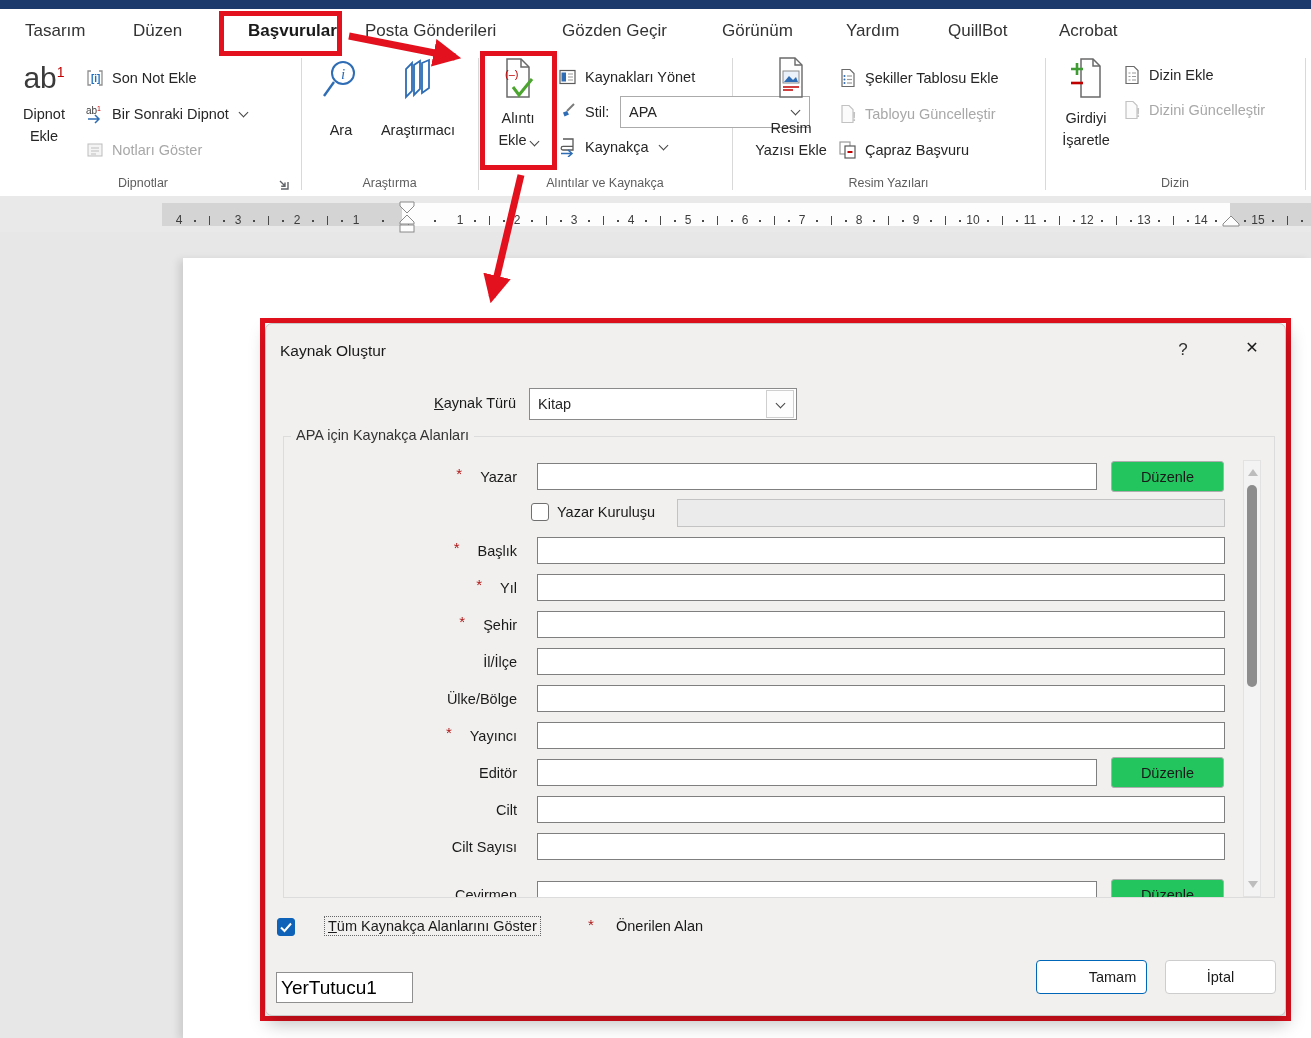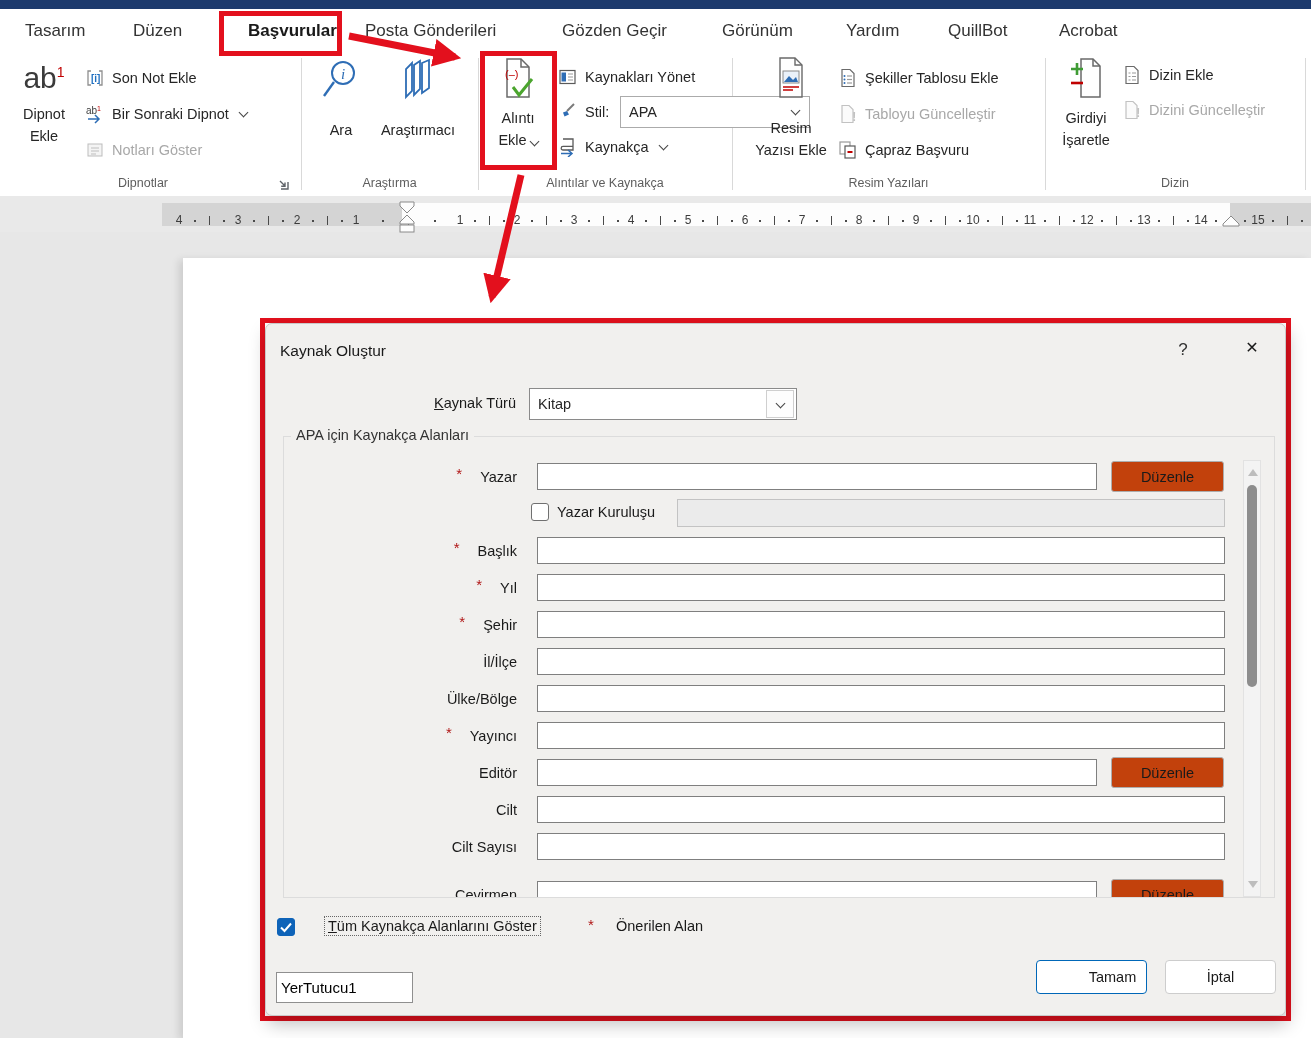--- a/index.html
+++ b/index.html
@@ -67,35 +67,35 @@
             box-sizing:border-box;overflow:hidden;}
   .legend{position:absolute;left:25px;top:103px;background:#f1f0ee;padding:0 5px;color:#333;z-index:2;}
   .frow{position:absolute;left:0;height:27px;width:992px;}
   .flabel{position:absolute;left:0;top:0;width:233px;height:27px;display:flex;align-items:center;
           justify-content:flex-end;color:#1a1a1a;}
   .req{color:#b01515;font-size:15px;margin-right:18px;position:relative;top:-3px;}
   .finput{position:absolute;left:253px;top:0;width:688px;height:27px;background:#fff;border:1px solid #7f7f7f;
           box-sizing:border-box;font-size:14px;padding:0 4px;font-family:inherit;}
   .finput.short{width:560px;}
   .finput.disabledinput{left:393px;width:548px;height:28px;background:#ebebeb;border:1px solid #c3c3c3;}
-  .fedit{position:absolute;left:827px;top:-2px;width:113px;height:31px;background:#c2410c;border:1px solid #adadad;
+  .fedit{position:absolute;left:827px;top:-2px;width:113px;height:31px;background:#22c55e;border:1px solid #adadad;
          border-radius:3px;font-size:14.5px;color:#1a1a1a;font-family:inherit;}
   .cb{position:absolute;width:18px;height:18px;background:#fff;border:1px solid #707070;border-radius:3px;box-sizing:border-box;}
   .cb.checked{background:#0e63b8;border-color:#0e63b8;}
   .scroll{position:absolute;left:959px;top:23px;width:18px;height:437px;background:#f3f3f3;border:1px solid #e2e2e2;box-sizing:border-box;}
   .scroll .thumb{position:absolute;left:3px;top:24px;width:10px;height:202px;background:#8d8d8d;border-radius:5px;}
   .sarrow{position:absolute;left:4px;width:0;height:0;border-left:5px solid transparent;border-right:5px solid transparent;}
   .sarrow.up{top:8px;border-bottom:7px solid #bdbdbd;}
   .sarrow.down{bottom:8px;border-top:7px solid #bdbdbd;}
   .cblabel{position:absolute;left:34px;top:592px;border:1px dotted #666;padding:1px 3px;color:#1a1a1a;margin-left:24px;}
   .sugg-star{position:absolute;left:322px;top:592px;color:#b01515;font-size:15px;}
   .sugg-text{position:absolute;left:350px;top:594px;color:#1a1a1a;}
   .taglabel{position:absolute;left:12px;top:626px;color:#1a1a1a;margin-top:32px;}
   .taginput{position:absolute;left:10px;top:648px;width:137px;height:31px;border:1px solid #8f8f8f;background:#fff;
-            box-sizing:border-box;font-size:15px;padding:0 4px;font-family:inherit;}
+            box-sizing:border-box;font-size:19px;padding:0 4px;font-family:inherit;}
   .dbtn{position:absolute;top:636px;width:111px;height:34px;border-radius:4px;background:#fff;font-size:14.5px;
         color:#1a1a1a;font-family:inherit;}
   .dbtn.ok{left:770px;border:1.6px solid #0067b8;padding-left:48px;}
   .dbtn.cancel{left:899px;border:1px solid #cdcdcd;}
 </style>
 </head>
 <body>
 
 <div class="app">
 

